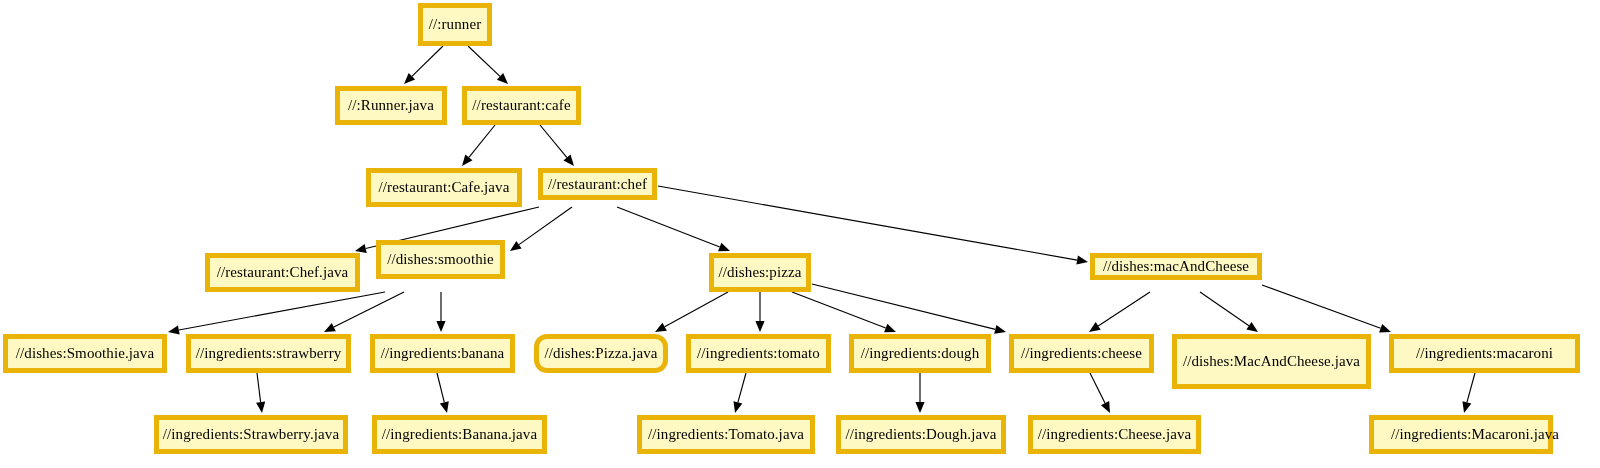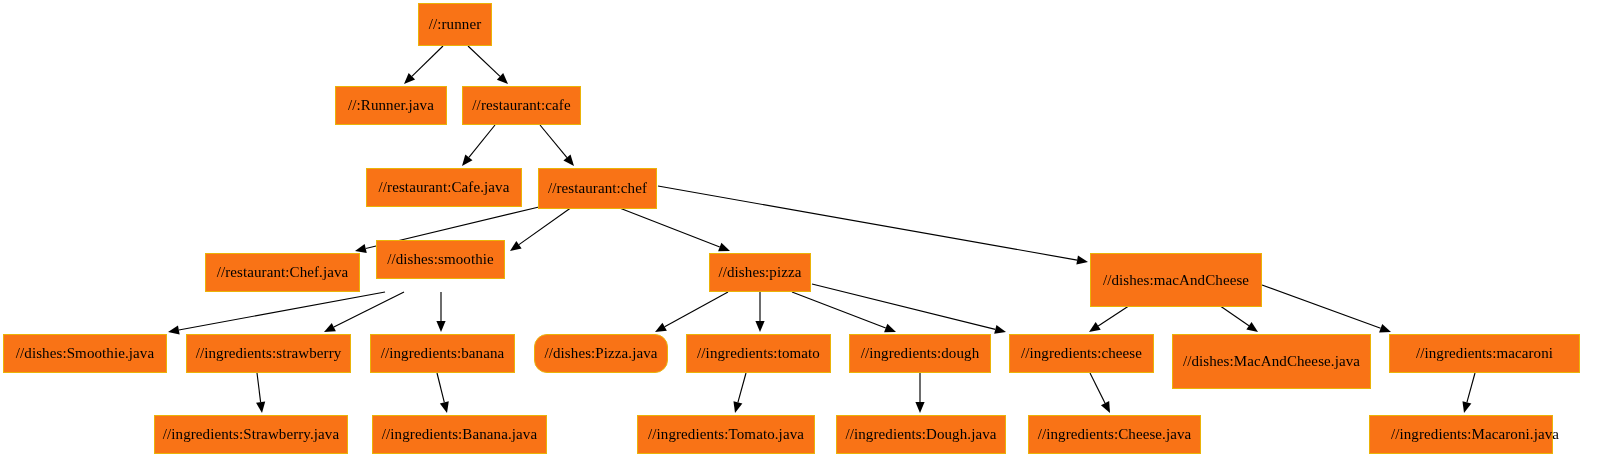--- a/index.html
+++ b/index.html
@@ -19,22 +19,22 @@
     position: absolute;
     left: 0;
     top: 0;
     width: 1600px;
     height: 468px;
     pointer-events: none;
   }
   .graph-node {
     position: absolute;
     box-sizing: border-box;
-    border: 1px solid #eab308;
-    background: #f97316;
+    border: 5px solid #eab308;
+    background: #fef9c3;
     display: flex;
     align-items: center;
     justify-content: center;
     font-size: 15px;
     line-height: 1;
     color: #000000;
     white-space: nowrap;
     letter-spacing: 0.1px;
   }
   .edge-line {
@@ -147,25 +147,25 @@
       <g>
         <line class="edge-line" x1="1475" y1="373" x2="1466.9167213132314" y2="402.3937406791583"></line>
         <polygon class="edge-head" points="1464,413 1462.4813765063338,401.17402085726155 1471.352066120129,403.6134605010551"></polygon>
       </g>
     </svg>
   <div id="node-layer">
       <div class="graph-node" style="left: 418px; top: 3px; width: 74px; height: 43px;">//:runner</div>
       <div class="graph-node" style="left: 335px; top: 86px; width: 112px; height: 39px;">//:Runner.java</div>
       <div class="graph-node" style="left: 462px; top: 86px; width: 119px; height: 39px;">//restaurant:cafe</div>
       <div class="graph-node" style="left: 366px; top: 168px; width: 156px; height: 39px;">//restaurant:Cafe.java</div>
-      <div class="graph-node" style="left: 538px; top: 168px; width: 119px; height: 41px;">//restaurant:chef</div>
+      <div class="graph-node" style="left: 538px; top: 168px; width: 119px; height: 32px;">//restaurant:chef</div>
       <div class="graph-node" style="left: 205px; top: 253px; width: 155px; height: 39px;">//restaurant:Chef.java</div>
       <div class="graph-node" style="left: 376px; top: 240px; width: 129px; height: 39px;">//dishes:smoothie</div>
       <div class="graph-node" style="left: 709px; top: 253px; width: 102px; height: 39px;">//dishes:pizza</div>
-      <div class="graph-node" style="left: 1090px; top: 253px; width: 172px; height: 54px;">//dishes:macAndCheese</div>
+      <div class="graph-node" style="left: 1090px; top: 253px; width: 172px; height: 27px;">//dishes:macAndCheese</div>
       <div class="graph-node" style="left: 3px; top: 334px; width: 164px; height: 39px;">//dishes:Smoothie.java</div>
       <div class="graph-node" style="left: 186px; top: 334px; width: 165px; height: 39px;">//ingredients:strawberry</div>
       <div class="graph-node" style="left: 370px; top: 334px; width: 145px; height: 39px;">//ingredients:banana</div>
       <div class="graph-node" style="left: 534px; top: 334px; width: 134px; height: 39px; border-radius: 13px;">//dishes:Pizza.java</div>
       <div class="graph-node" style="left: 686px; top: 334px; width: 145px; height: 39px;">//ingredients:tomato</div>
       <div class="graph-node" style="left: 849px; top: 334px; width: 142px; height: 39px;">//ingredients:dough</div>
       <div class="graph-node" style="left: 1009px; top: 334px; width: 145px; height: 39px;">//ingredients:cheese</div>
       <div class="graph-node" style="left: 1172px; top: 334px; width: 199px; height: 55px;">//dishes:MacAndCheese.java</div>
       <div class="graph-node" style="left: 1389px; top: 334px; width: 191px; height: 39px;">//ingredients:macaroni</div>
       <div class="graph-node" style="left: 154px; top: 415px; width: 194px; height: 39px;">//ingredients:Strawberry.java</div>

